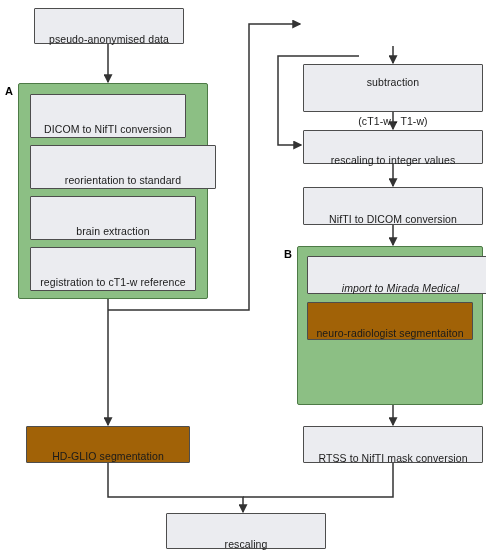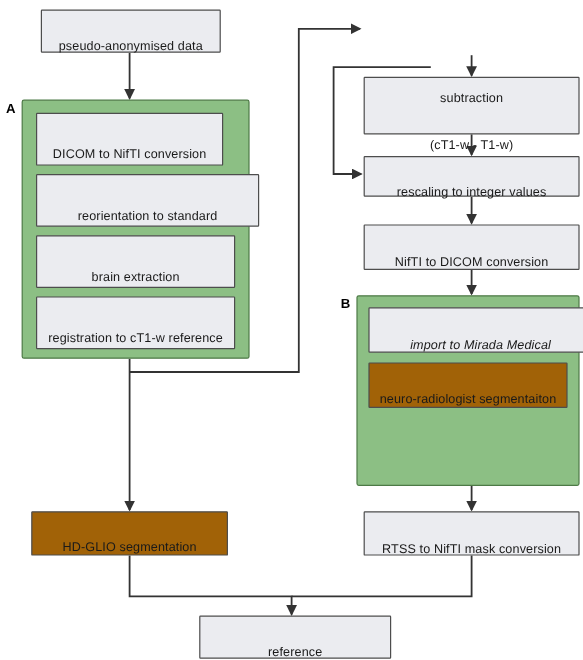--- a/index.html
+++ b/index.html
@@ -140,16 +140,16 @@
   </div>
   <div class="node green" style="left:307px;top:302px;width:166px;height:38px;">
     <span>neuro-radiologist segmentaiton</span>
   </div>
 
   <div class="node" style="left:303px;top:426px;width:180px;height:37px;">
     <span>RTSS to NifTI mask conversion</span>
   </div>
 
   <div class="node" style="left:166px;top:513px;width:160px;height:36px;">
-    <span>reference</span>
+    <span>rescaling</span>
   </div>
 
 </div>
 
 </body></html>

